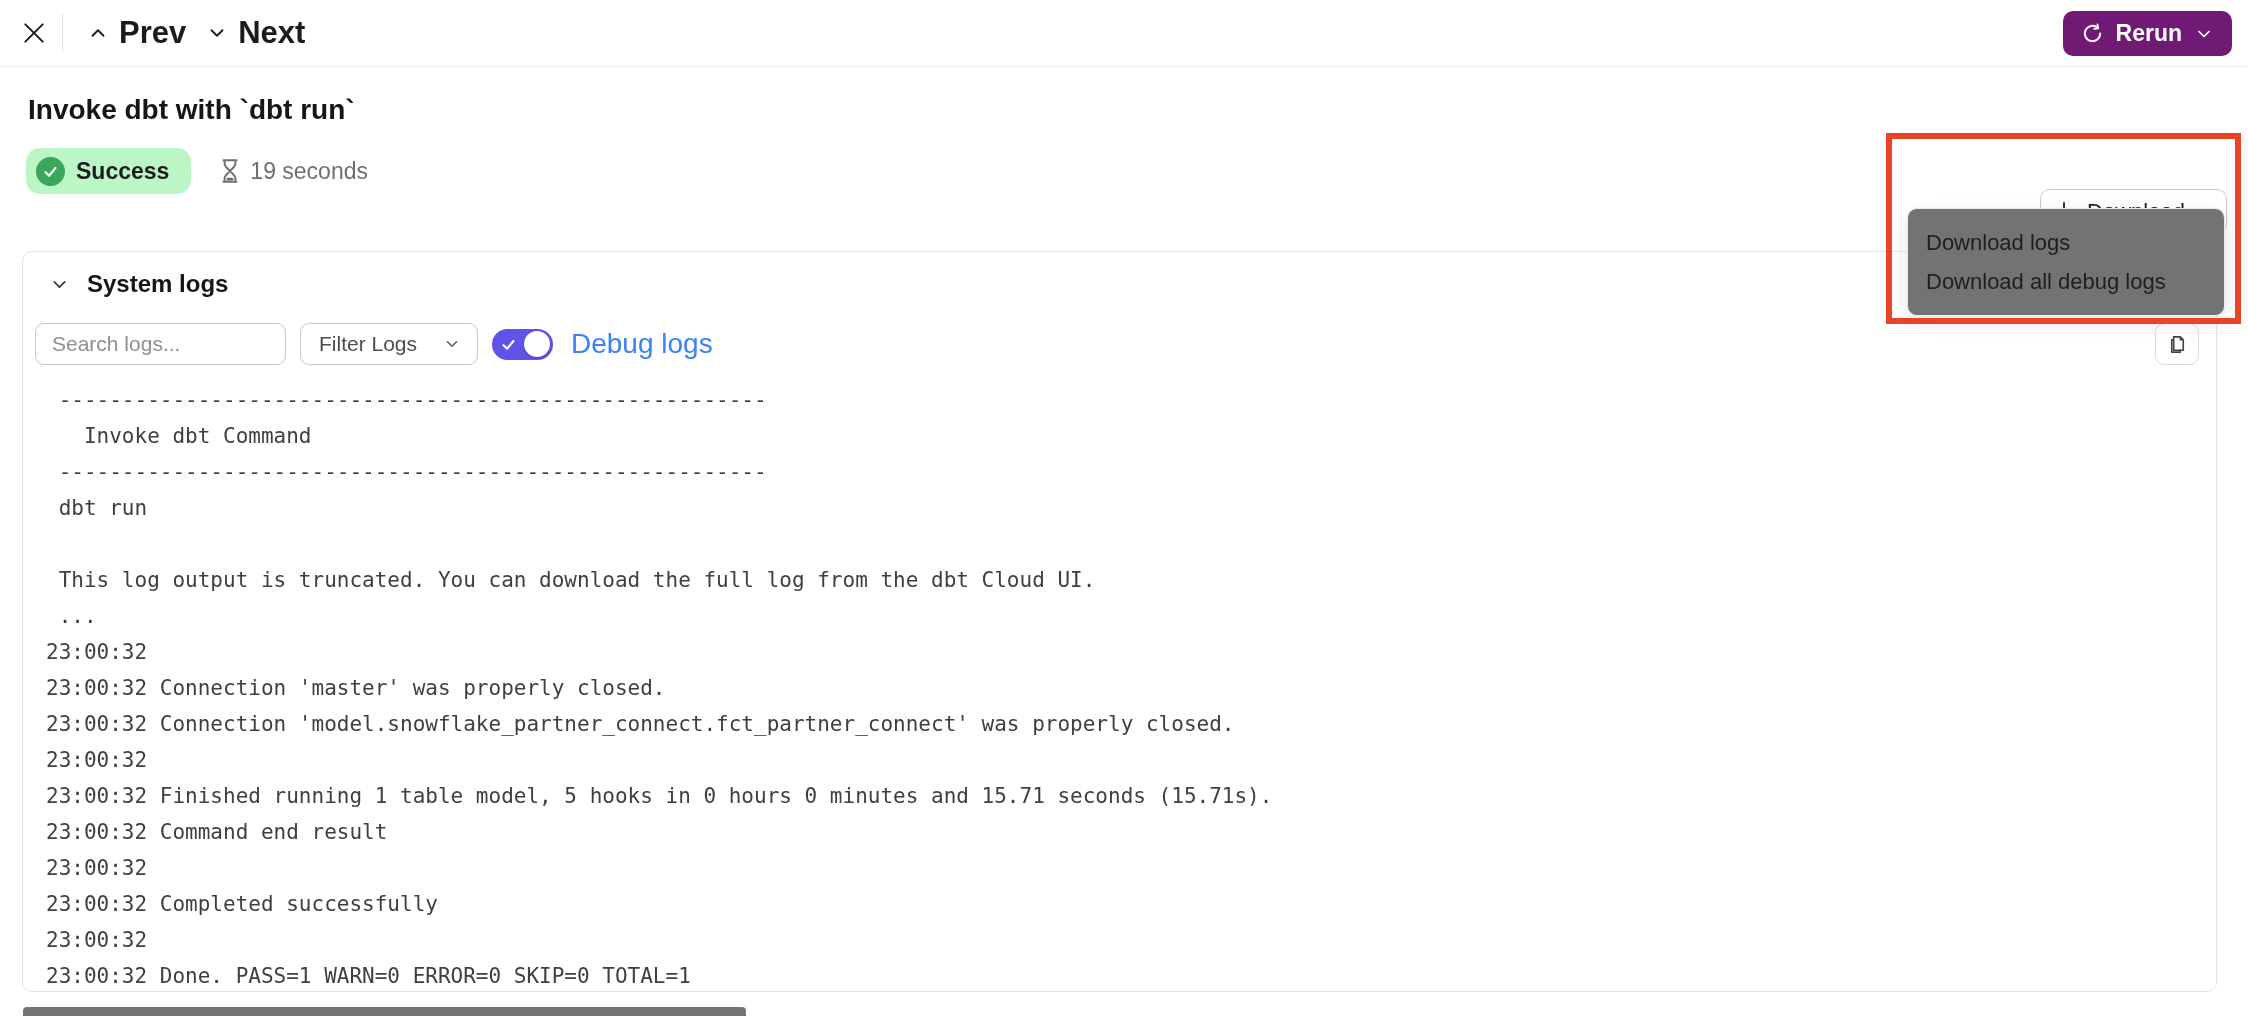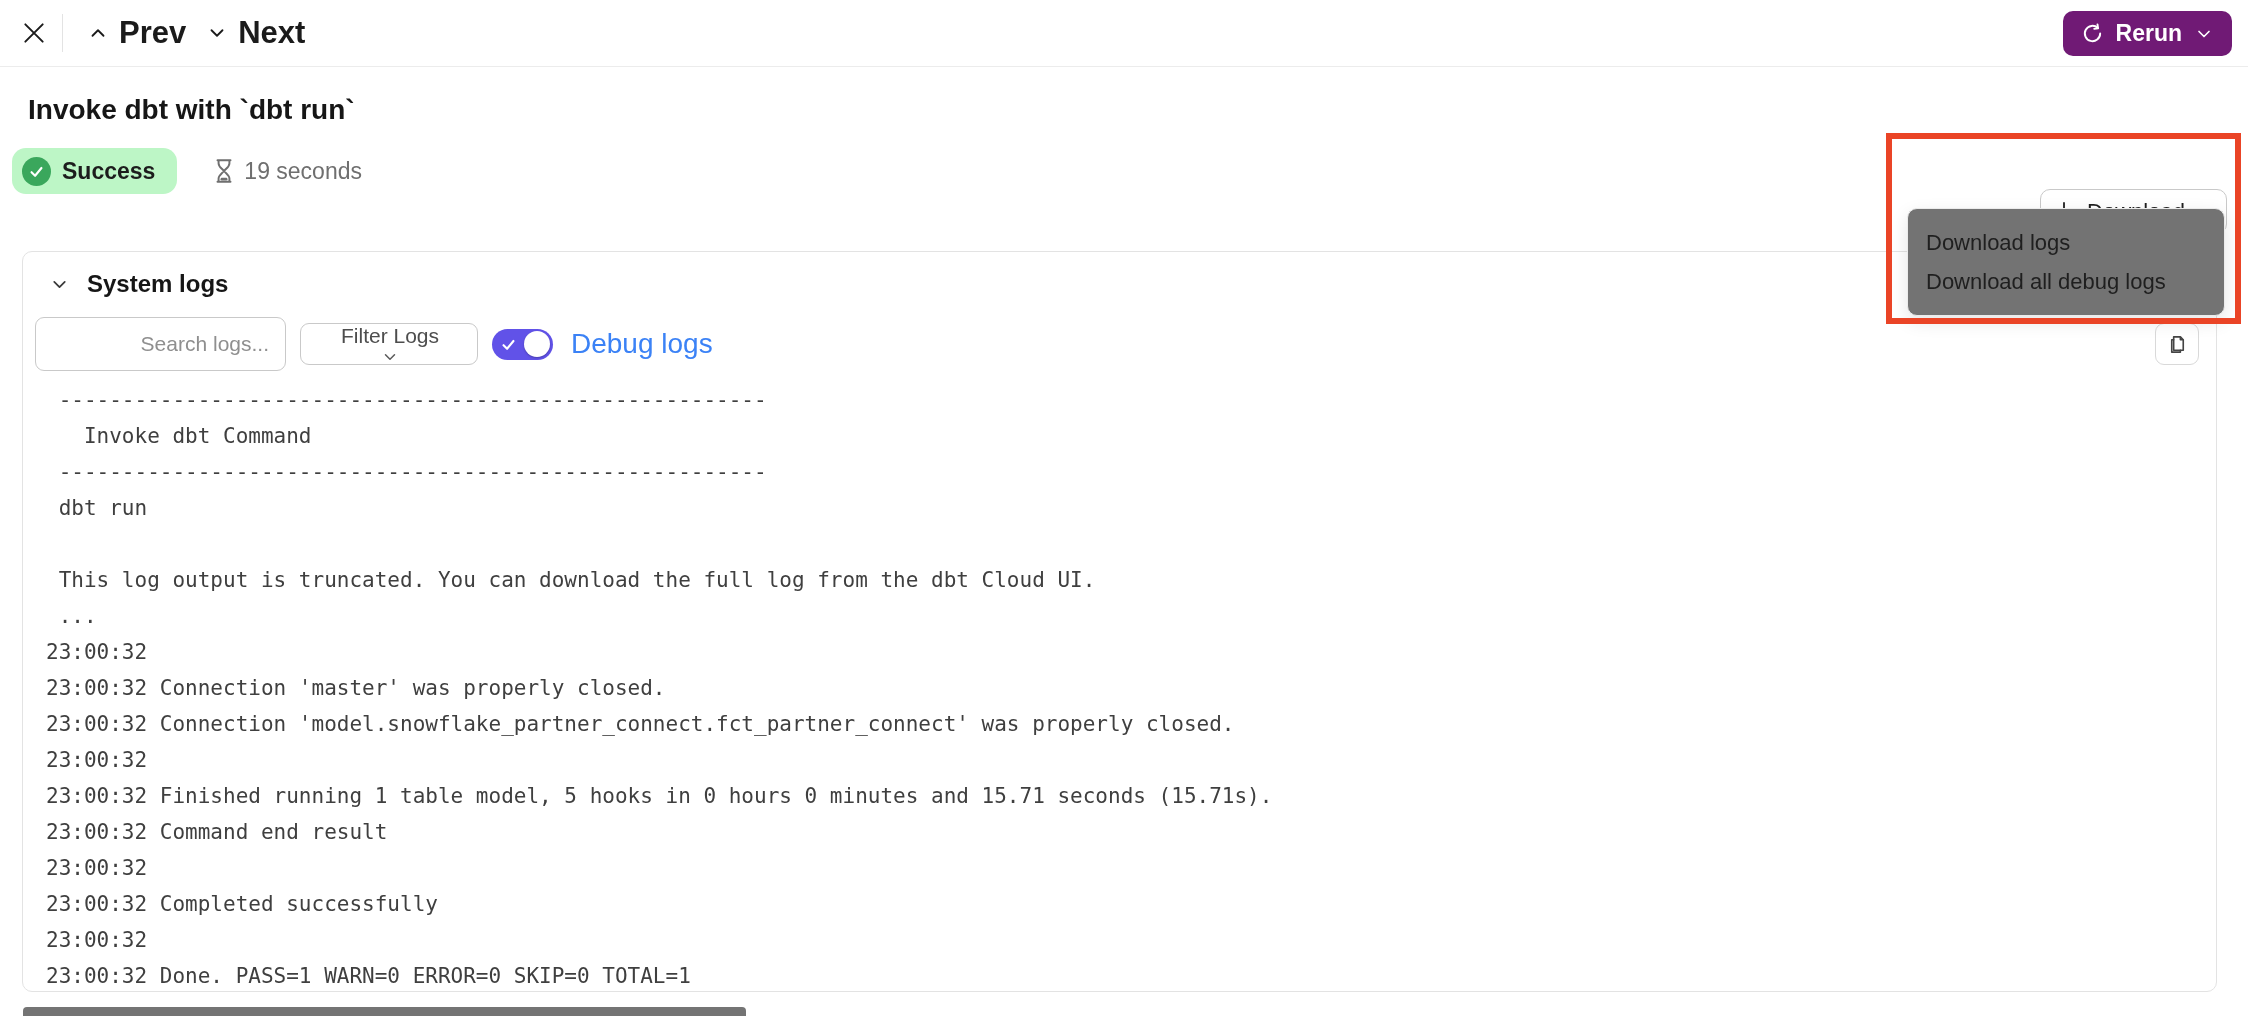--- a/index.html
+++ b/index.html
@@ -17,21 +17,21 @@
   .close-btn { width:44px; height:44px; margin-left:12px; }
   .tb-divider { width:1px; height:38px; background:#e3e3e3; margin:0 14px 0 6px; }
   .nav-btn { display:flex; align-items:center; gap:10px; background:none; border:none; cursor:pointer;
     font-family:inherit; font-size:31px; font-weight:600; color:#1b1b1b; padding:8px 10px; }
   .rerun-btn { position:absolute; right:16px; top:11px; height:45px; padding:0 18px;
     background:#701a75; color:#fff; border:none; border-radius:10px; cursor:pointer;
     display:flex; align-items:center; gap:12px; font-family:inherit; font-size:23px; font-weight:600; }
 
   
   .page-title { position:absolute; left:28px; top:94px; font-size:28px; font-weight:700; color:#161616; }
-  .meta-row { position:absolute; left:12px; top:148px; height:46px; display:flex; align-items:center; gap:36px; }
+  .meta-row { position:absolute; left:26px; top:148px; height:46px; display:flex; align-items:center; gap:28px; }
   .status-badge { height:46px; display:flex; align-items:center; gap:11px; padding:0 22px 0 10px;
     background:#bdf6c6; border-radius:14px; font-size:23px; font-weight:600; color:#1c1c1c; }
   .status-dot { width:29px; height:29px; border-radius:50%; background:#3aa75c; display:flex; align-items:center; justify-content:center; }
   .duration { display:flex; align-items:center; gap:9px; font-size:23px; color:#6f6f6f; }
 
   
   .download-btn { position:absolute; left:2040px; top:149px; width:187px; height:45px; z-index:10;
     background:#fff; border:1px solid #c9c9c9; border-radius:10px; cursor:pointer;
     display:flex; align-items:center; justify-content:center; gap:11px;
     font-family:inherit; font-size:22px; font-weight:500; color:#1f1f1f;margin-top:40px; }
@@ -42,26 +42,26 @@
     font-size:22px; color:#1f1f1f; cursor:pointer; white-space:nowrap; }
   .annotation-rect { position:absolute; left:1886px; top:133px; width:355px; height:191px;
     border:6px solid #ea4426; z-index:50; pointer-events:none; }
 
   
   .logs-card { position:absolute; left:22px; top:251px; width:2195px; height:741px;
     background:#fff; border:1px solid #e3e3e3; border-radius:10px; z-index:1; }
   .card-header { position:absolute; left:26px; top:18px; display:flex; align-items:center; gap:17px; cursor:pointer; }
   .card-title { font-size:24px; font-weight:700; color:#161616; }
   .controls-row { position:absolute; left:12px; top:71px; right:12px; height:42px; display:flex; align-items:center; }
-  .search-input { width:251px; height:54px; border:1px solid #c9c9c9; border-radius:9px; padding:16px 16px;
-    font-family:inherit; font-size:21px; color:#333; outline:none;text-align:right; }
+  .search-input { width:251px; height:42px; border:1px solid #c9c9c9; border-radius:9px; padding:16px 16px;
+    font-family:inherit; font-size:21px; color:#333; outline:none; }
   .search-input::placeholder { color:#8f8f8f; }
   .filter-select { margin-left:14px; width:178px; height:42px; border:1px solid #c9c9c9; border-radius:9px;
     background:#fff; cursor:pointer; display:flex; align-items:center; justify-content:space-between;
-    padding:0 16px 0 18px; font-size:21px; color:#4d4d4d;flex-direction:column; }
+    padding:0 16px 0 18px; font-size:21px; color:#4d4d4d; }
   .toggle { margin-left:14px; width:61px; height:31px; border-radius:16px; background:#6152e8;
     position:relative; cursor:pointer; border:none; }
   .toggle .knob { position:absolute; right:3px; top:2.5px; width:26px; height:26px; border-radius:50%;
     background:#fff; box-shadow:0 1px 2px rgba(0,0,0,0.25); }
   .toggle .tick { position:absolute; left:8px; top:7px; }
   .toggle-label { margin-left:18px; font-size:28px; color:#3b82f6; font-weight:500; }
   .copy-btn { position:absolute; right:5px; top:0; width:44px; height:42px; border:1px solid #d9d9d9;
     border-radius:9px; background:#fff; cursor:pointer; display:flex; align-items:center; justify-content:center; }
   .log-output { position:absolute; left:23px; top:130px; width:2140px;
     font-family:"DejaVu Sans Mono","Liberation Mono",monospace; font-size:21px; line-height:36px;

